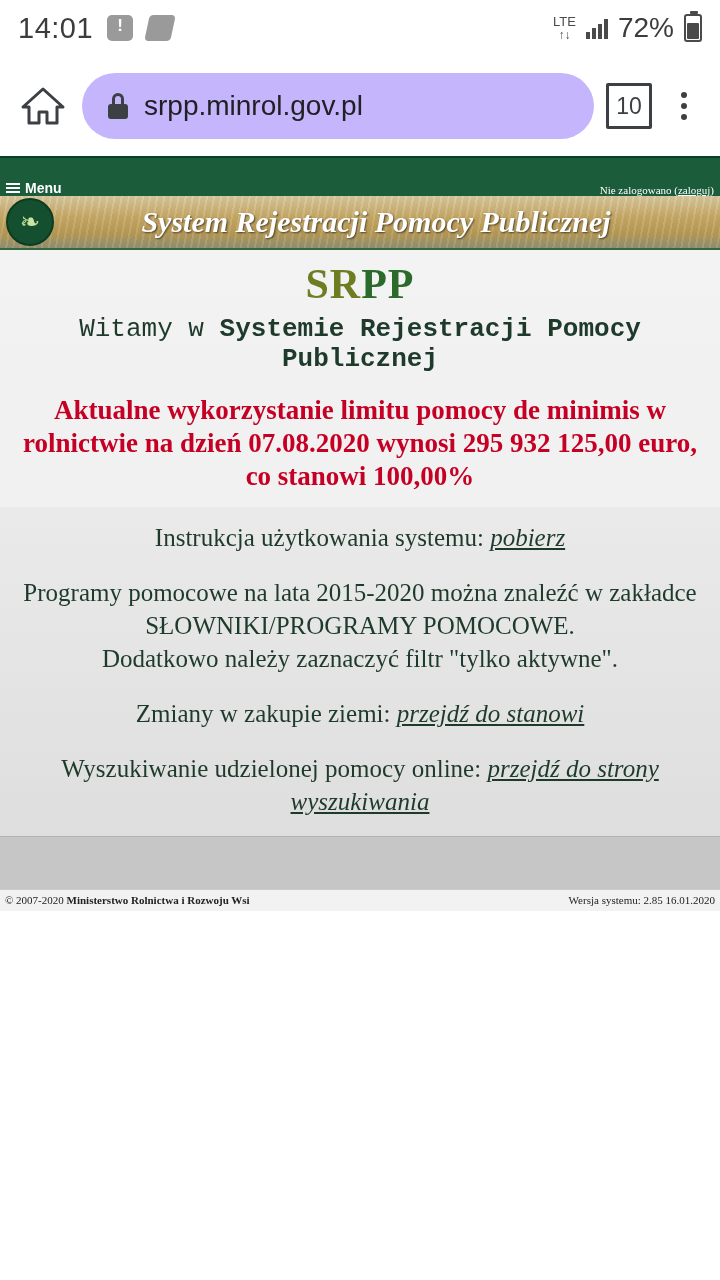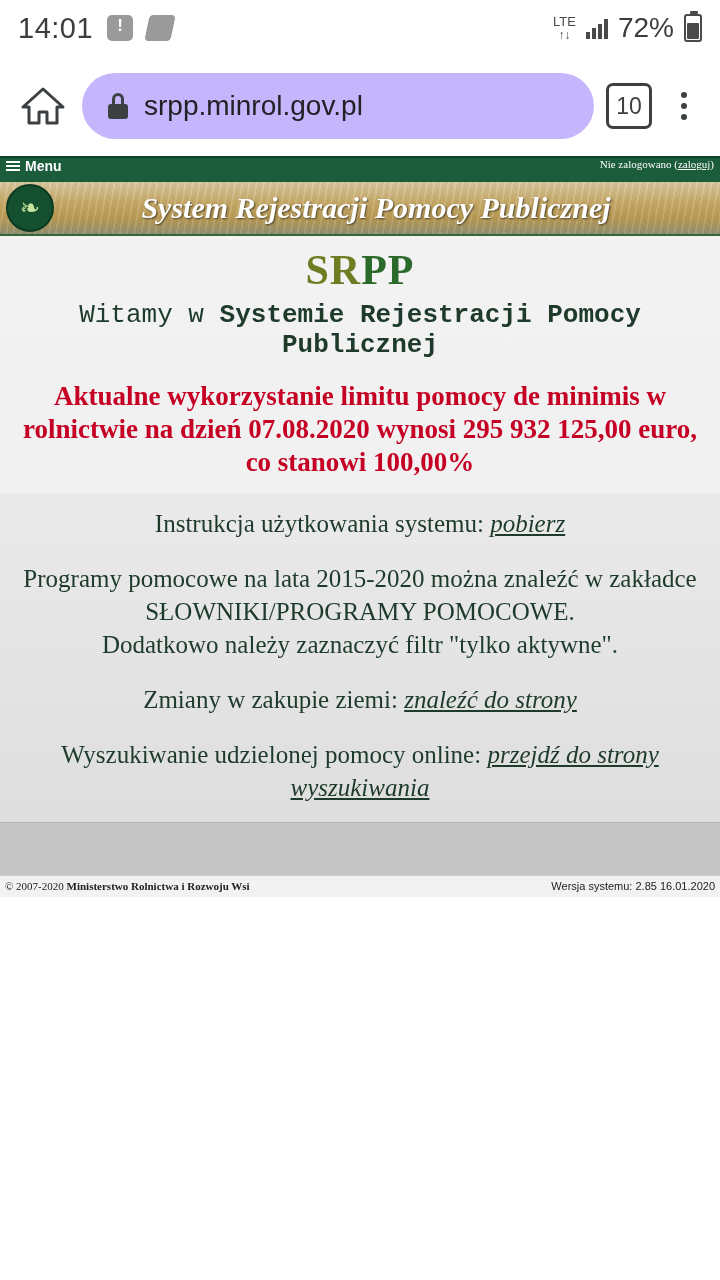--- a/index.html
+++ b/index.html
@@ -170,21 +170,21 @@
   .url-text {
     font-size: 28px;
     color: #202124;
     white-space: nowrap;
     overflow: hidden;
     text-overflow: ellipsis;
   }
   .tabs-btn {
     width: 46px; height: 46px;
     border: 3px solid #3c4043;
-    border-radius: 7px;
+    border-radius: 2px;
     display: flex;
     align-items: center;
     justify-content: center;
     font-size: 23px;
     color: #3c4043;
     box-sizing: border-box;
     flex: none;
     font-family: "Liberation Sans", sans-serif;
   }
   .menu-btn {
@@ -204,23 +204,23 @@
     display: block;
   }
 
   
   .page {
     width: 720px;
     background: #ffffff;
   }
   .topbar {
     background: #1b5c3b;
-    height: 26px;
-    display: flex;
-    align-items: flex-start;
+    height: 40px;
+    display: flex;
+    align-items: flex-end;
     justify-content: space-between;
     padding: 0 6px;
     box-sizing: border-box;
     border-top: 2px solid #0d3f27;
   }
   .topbar-menu {
     color: #ffffff;
     font-size: 14px;
     font-weight: bold;
     display: flex;
@@ -370,21 +370,21 @@
   }
   .footer-left {
     font-size: 11px;
     color: #222222;
     font-family: "Liberation Serif", serif;
   }
   .footer-left b { font-weight: bold; }
   .footer-right {
     font-size: 11px;
     color: #222222;
-    font-family: Liberation Sans, sans-serif;
+    font-family: Liberation Serif, serif;
   }
   .rest {
     background: #ffffff;
     height: 340px;
   }
 </style>
 </head>
 <body>
 
 <div class="status-bar">
@@ -465,21 +465,21 @@
 
     <div class="links-block">
       <p>
         <span>Instrukcja użytkowania systemu: </span><a href="#">pobierz</a>
       </p>
       <p>
         <span style="white-space:pre-line">Programy pomocowe na lata 2015-2020 można znaleźć w zakładce SŁOWNIKI/PROGRAMY POMOCOWE.
 Dodatkowo należy zaznaczyć filtr "tylko aktywne".</span>
       </p>
       <p>
-        <span>Zmiany w zakupie ziemi: </span><a href="#">znaleźć do strony</a>
+        <span>Zmiany w zakupie ziemi: </span><a href="#">przejdź do stanowi</a>
       </p>
       <p>
         <span>Wyszukiwanie udzielonej pomocy online: </span><a href="#">przejdź do strony wyszukiwania</a>
       </p>
     </div>
 
     <div class="footer-strip"></div>
 
     <div class="footer">
       <div class="footer-left">

